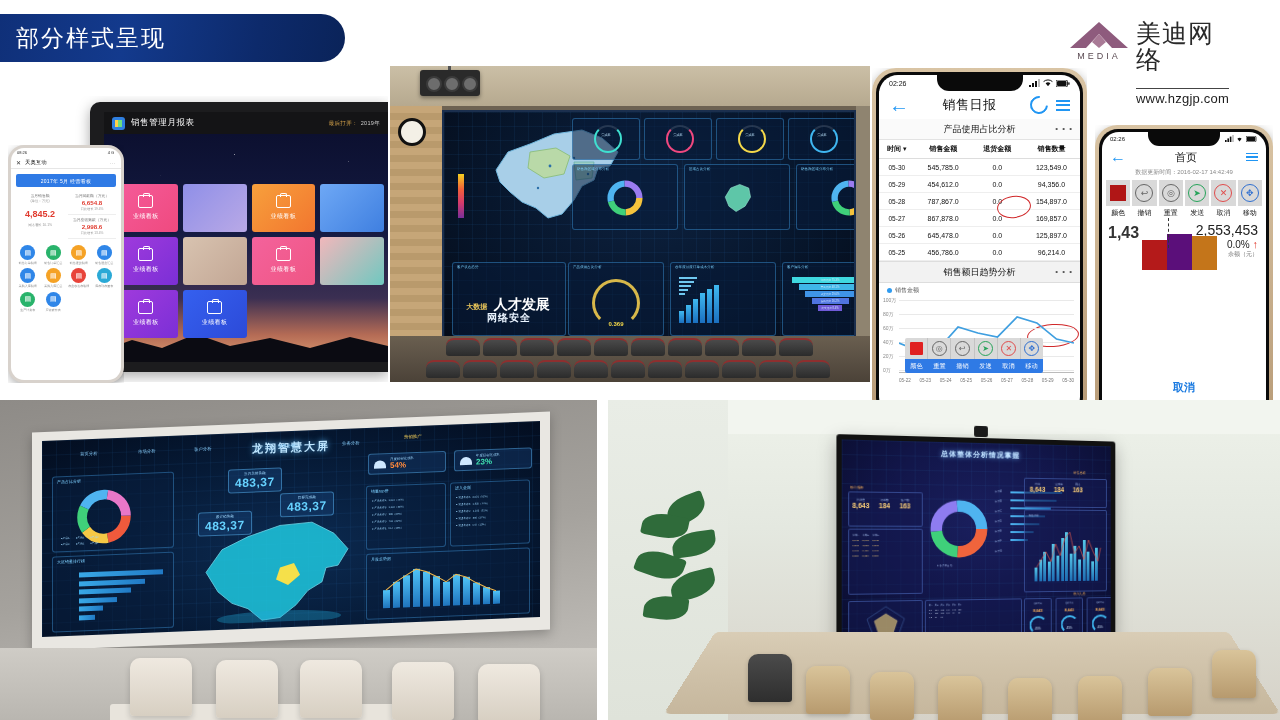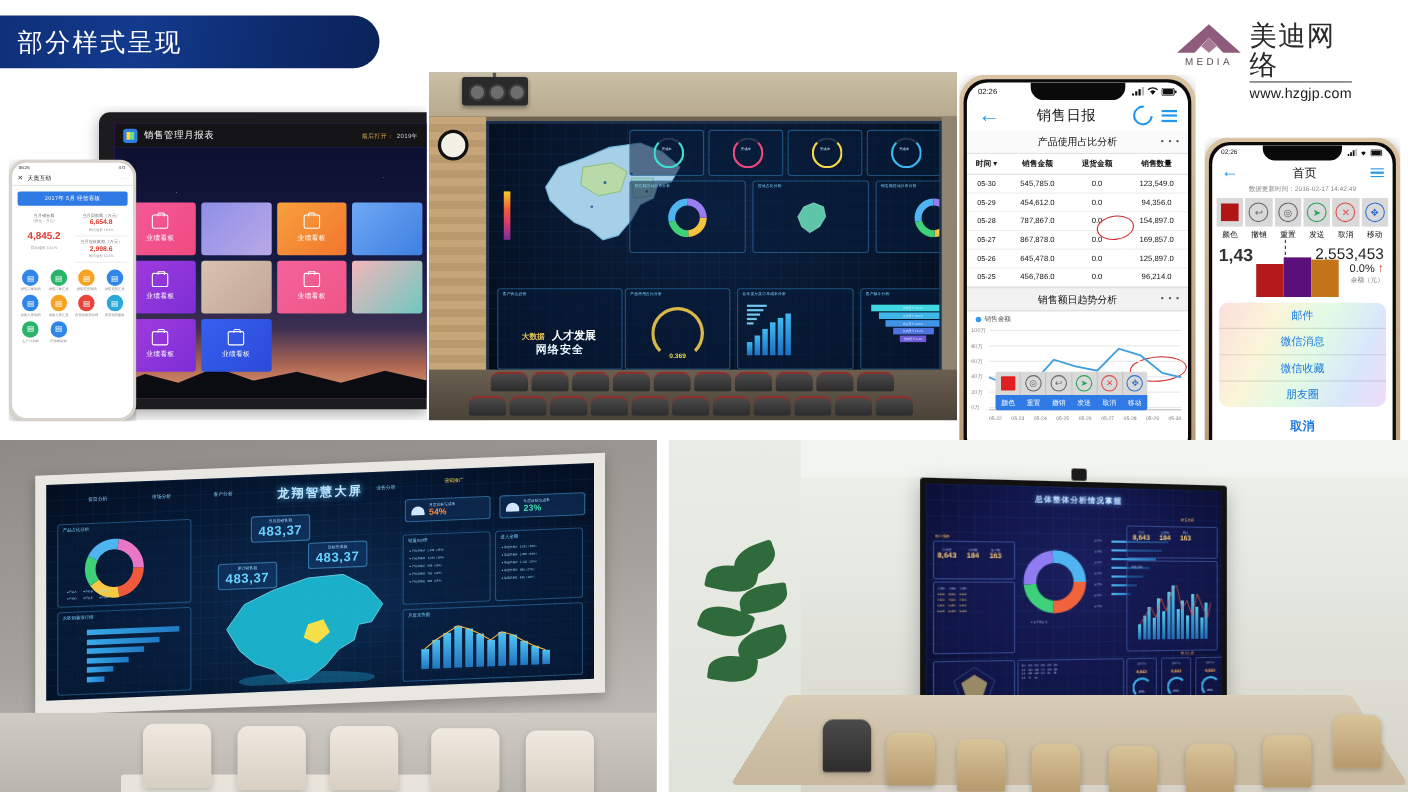--- a/index.html
+++ b/index.html
@@ -27,21 +27,21 @@
     text-shadow:1px 1px 0 #8fa8e8;
   }
   .logo-wrap{position:absolute;left:1068px;top:20px;display:flex;align-items:flex-start;}
   .logo-mark{width:62px;position:relative;}
   .logo-mark svg{display:block;}
   .logo-media{
     font-size:9px;letter-spacing:3px;color:#5a4a52;text-align:center;margin-top:1px;
   }
   .logo-text{margin-left:6px;}
   .logo-cn{font-size:25px;color:#2a2a2a;letter-spacing:1px;line-height:1.05;
-    border-bottom:1.5px solid #444;padding-bottom:1px;}
+    border-bottom:1.5px solid #444;padding-bottom:15px;}
   .logo-url{font-size:13px;color:#1d1d1d;margin-top:2px;letter-spacing:.2px;}
 
   
   .panel{position:absolute;overflow:hidden;}
 
   
   #tablet-panel{left:62px;top:96px;width:326px;height:286px;}
   .tablet-body{
     position:absolute;left:28px;top:6px;width:298px;height:270px;
     background:#1c1c1e;border-radius:10px 0 0 10px;
@@ -586,21 +586,21 @@
               <div class="funnel-row" style="width: 37px; background: rgb(79, 116, 224);">复购用户 16.2%</div>
               <div class="funnel-row" style="width: 24px; background: rgb(111, 90, 216);">忠实用户 8.4%</div>
             </div>
           </div>
         </div>
 
       <div class="db-card" style="left:8px;top:150px;width:112px;height:72px;">
         <div class="db-ttl">客户状态趋势</div>
         <div style="position:absolute;left:50%;top:32px;transform:translateX(-50%);text-align:center;white-space:nowrap;">
           <span style="font-size:7px;color:#e8c55a;font-weight:bold;">大数据</span>
-          <span style="font-size:10px;color:#fff;font-weight:bold;margin:0 2px;font-family:Liberation Serif, serif;">人才发展</span>
+          <span style="font-size:14px;color:#fff;font-weight:bold;margin:0 2px;font-family:Liberation Serif, serif;">人才发展</span>
         </div>
         <div style="position:absolute;left:50%;top:48px;transform:translateX(-50%);font-size:10px;color:#eaf4ff;font-weight:bold;letter-spacing:1px;">网络安全</div>
       </div>
     </div>
 
     <div class="cr-seats">
       <div class="seatrow" style="left:56px;top:2px;">
         <div class="seat"></div>
           <div class="seat"></div>
           <div class="seat"></div>
@@ -872,26 +872,20 @@
             </div>
             <div class="bars-draw">
               <i style="height:30px;background:#b41a1a;"></i>
               <i style="height:36px;background:#5b0f7a;"></i>
               <i style="height:34px;background:#c4751a;"></i>
             </div>
             <div class="dashline"></div>
           </div>
 
           <div class="sheet">
-            <div class="sheet-card" id="sheet-items">
-                <div class="sheet-item">邮件</div>
-                <div class="sheet-item">微信消息</div>
-                <div class="sheet-item">微信收藏</div>
-                <div class="sheet-item">朋友圈</div>
-              </div>
             <div class="sheet-cancel">取消</div>
           </div>
           <div class="ph2-bottom">
             <span>⛶</span>
             <span>全屏显示</span>
           </div>
         </div>
       </div>
     </div>
   </div>

